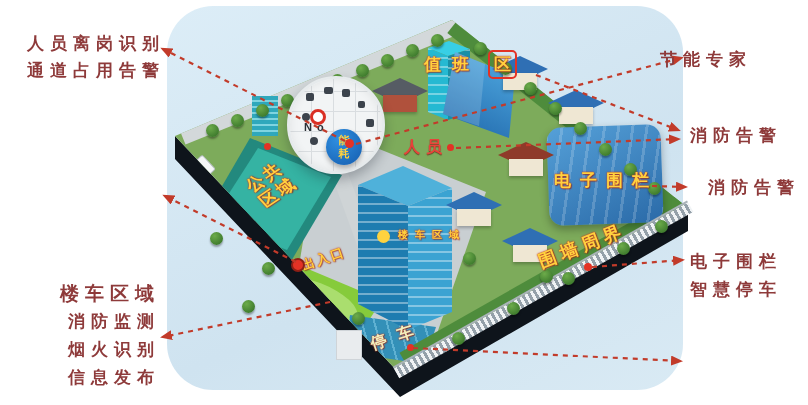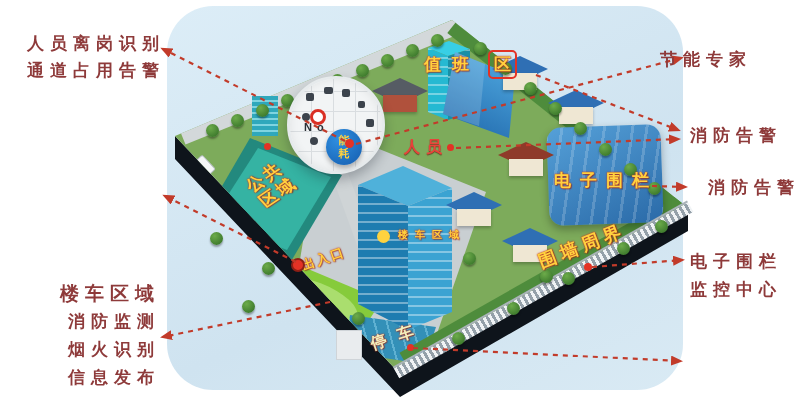--- a/index.html
+++ b/index.html
@@ -268,17 +268,17 @@
   <div class="co" style="left:690px;top:124px;">
     <div>消防告警</div>
   </div>
 
   <div class="co" style="left:708px;top:176px;">
     <div>消防告警</div>
   </div>
 
   <div class="co" style="left:690px;top:248px;line-height:28px;text-align:center;">
     <div>电子围栏</div>
-    <div>监控中心</div>
+    <div>智慧停车</div>
   </div>
 
 
 </div>
 
 </body></html>

